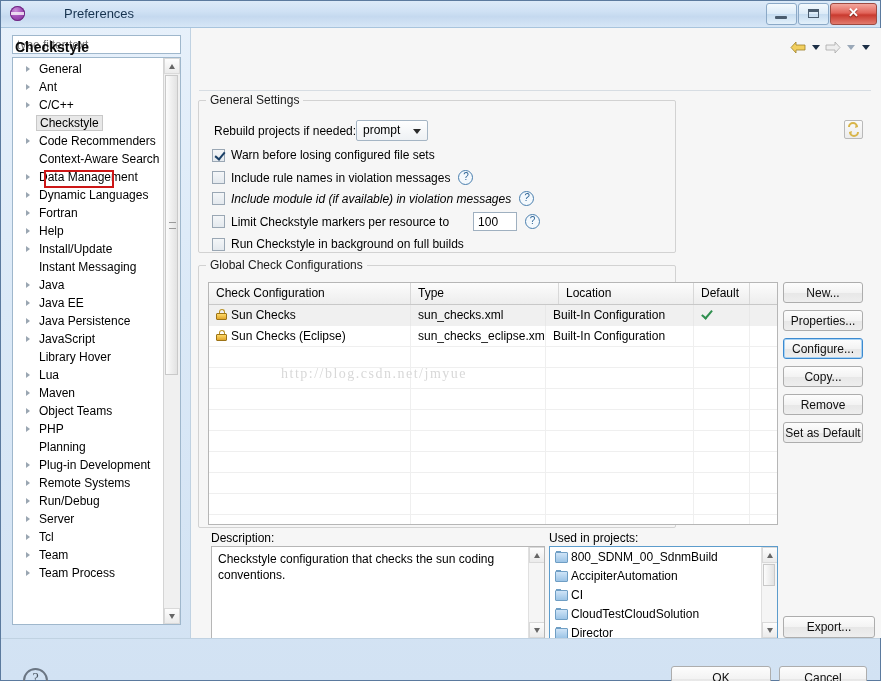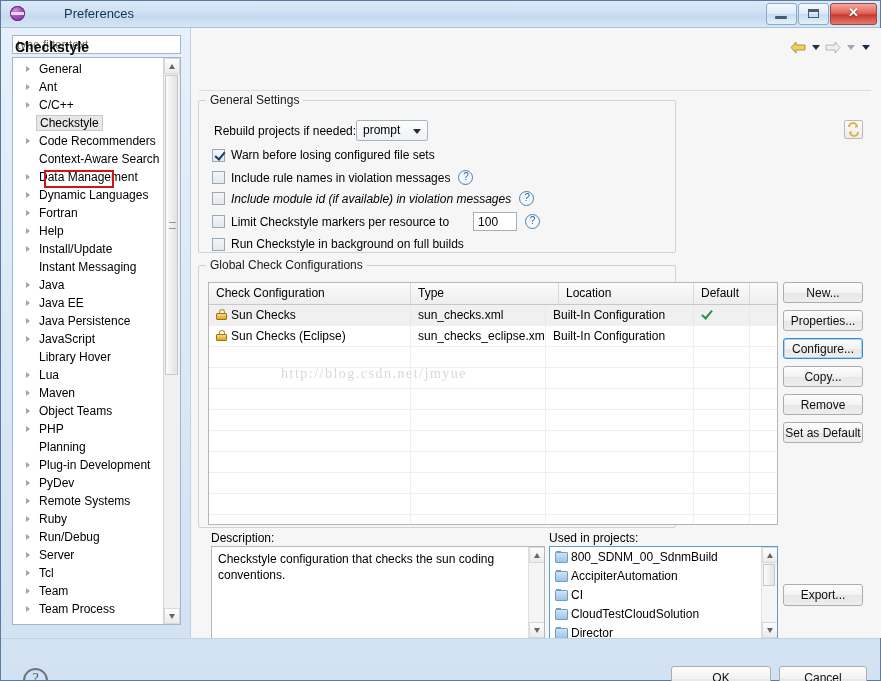--- a/index.html
+++ b/index.html
@@ -596,21 +596,21 @@
     border-radius: 50%;
     border: 2px solid #6b7683;
     color: #4a5560;
     font-size: 14px;
     text-align: center;
     line-height: 18px;
     font-family: "Liberation Serif", serif;
   }
   .ok-btn { position: absolute; left: 670px; top: 638px; width: 100px; height: 25px; line-height: 23px; }
   .cancel-btn { position: absolute; left: 778px; top: 638px; width: 88px; height: 25px; line-height: 23px; }
-  .export-btn { position: absolute; left: 782px; top: 556px; width: 80px; height: 22px; line-height: 20px; }
+  .export-btn { position: absolute; left: 782px; top: 588px; width: 92px; height: 22px; line-height: 20px; }
 </style>
 </head>
 <body>
 
 <div class="window">
 
   <div class="titlebar">
     <div class="title-icon"></div>
     <div class="title-text">Preferences</div>
     <div class="win-btns">
@@ -648,23 +648,21 @@
           <div class="tree-item"><span class="twisty"></span><span class="label-bg">Java EE</span></div>
           <div class="tree-item"><span class="twisty"></span><span class="label-bg">Java Persistence</span></div>
           <div class="tree-item"><span class="twisty"></span><span class="label-bg">JavaScript</span></div>
           <div class="tree-item"><span class="label-bg">Library Hover</span></div>
           <div class="tree-item"><span class="twisty"></span><span class="label-bg">Lua</span></div>
           <div class="tree-item"><span class="twisty"></span><span class="label-bg">Maven</span></div>
           <div class="tree-item"><span class="twisty"></span><span class="label-bg">Object Teams</span></div>
           <div class="tree-item"><span class="twisty"></span><span class="label-bg">PHP</span></div>
           <div class="tree-item"><span class="label-bg">Planning</span></div>
           <div class="tree-item"><span class="twisty"></span><span class="label-bg">Plug-in Development</span></div>
-          <div class="tree-item"><span class="twisty"></span><span class="label-bg">PyDev</span></div>
           <div class="tree-item"><span class="twisty"></span><span class="label-bg">Remote Systems</span></div>
-          <div class="tree-item"><span class="twisty"></span><span class="label-bg">Ruby</span></div>
           <div class="tree-item"><span class="twisty"></span><span class="label-bg">Run/Debug</span></div>
           <div class="tree-item"><span class="twisty"></span><span class="label-bg">Server</span></div>
           <div class="tree-item"><span class="twisty"></span><span class="label-bg">Tcl</span></div>
           <div class="tree-item"><span class="twisty"></span><span class="label-bg">Team</span></div>
           <div class="tree-item"><span class="twisty"></span><span class="label-bg">Team Process</span></div>
         </div>
       <div class="red-box"></div>
       <div class="tree-scroll">
         <div class="sb-arrow up">
             <i></i>

